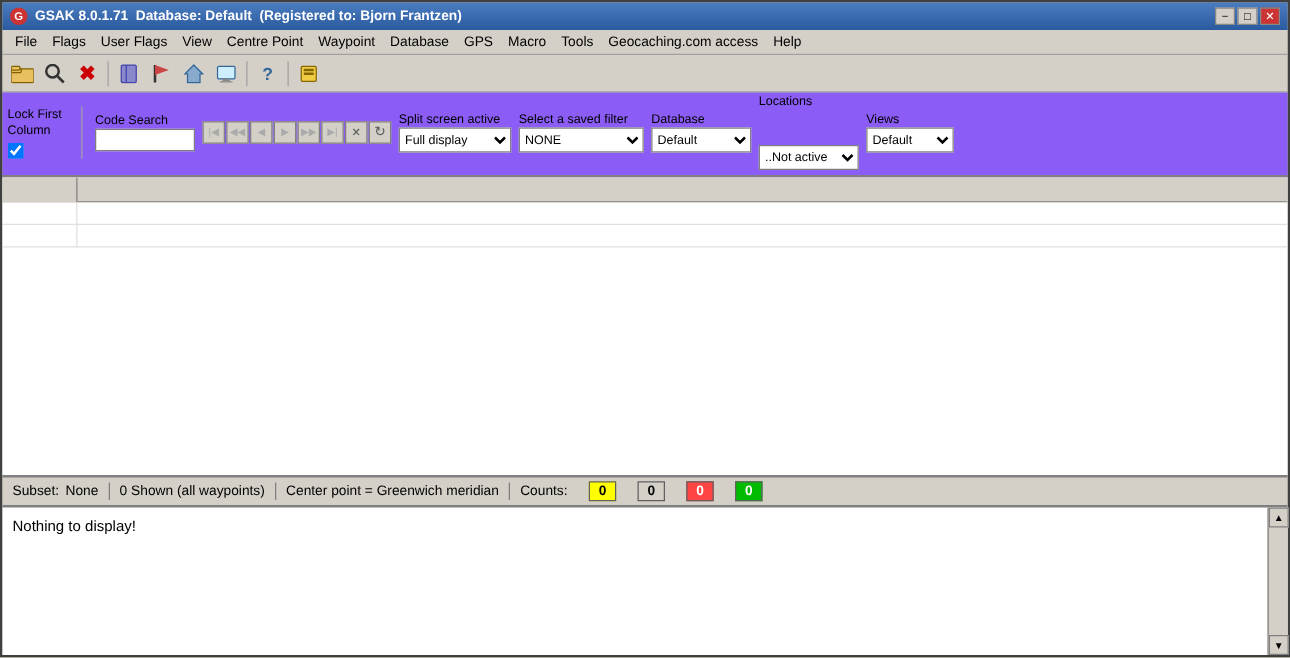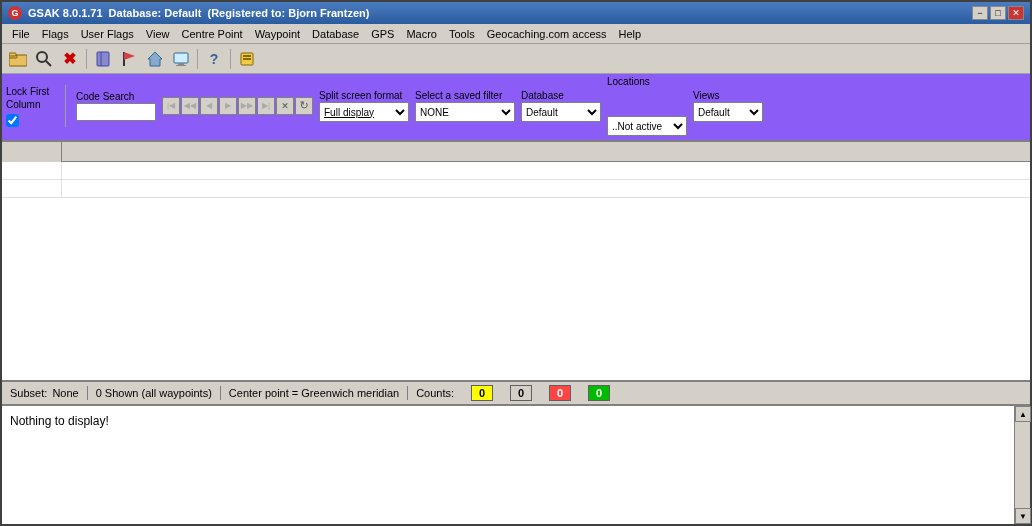--- a/index.html
+++ b/index.html
@@ -273,22 +273,22 @@
       <div class="nav-btn disabled" style="font-size:8px; color:#aaa;">◀</div>
       <div class="nav-btn disabled" style="font-size:8px; color:#aaa;">▶</div>
       <div class="nav-btn disabled" style="font-size:8px; color:#aaa;">▶▶</div>
       <div class="nav-btn disabled" style="font-size:8px; color:#aaa;">▶|</div>
       <div class="nav-btn" style="font-size:9px;">✕</div>
       <div class="nav-btn" style="font-size:11px;">↻</div>
     </div>
 
 
     <div class="filter-bar-section">
-      <span class="filter-label">Split screen format</span>
-      <select style="height:20px; border:1px solid #808080; font-size:10px; background:white; min-width:90px;text-decoration:underline;">
+      <span class="filter-label">Split screen active</span>
+      <select style="height:20px; border:1px solid #808080; font-size:10px; background:white; min-width:90px;">
         <option>Full display</option>
         <option>Split top</option>
         <option>Split bottom</option>
       </select>
     </div>
 
     <div class="filter-bar-section">
       <span class="filter-label">Select a saved filter</span>
       <select style="height:20px; border:1px solid #808080; font-size:10px; background:white; min-width:100px;">
         <option>NONE</option>

